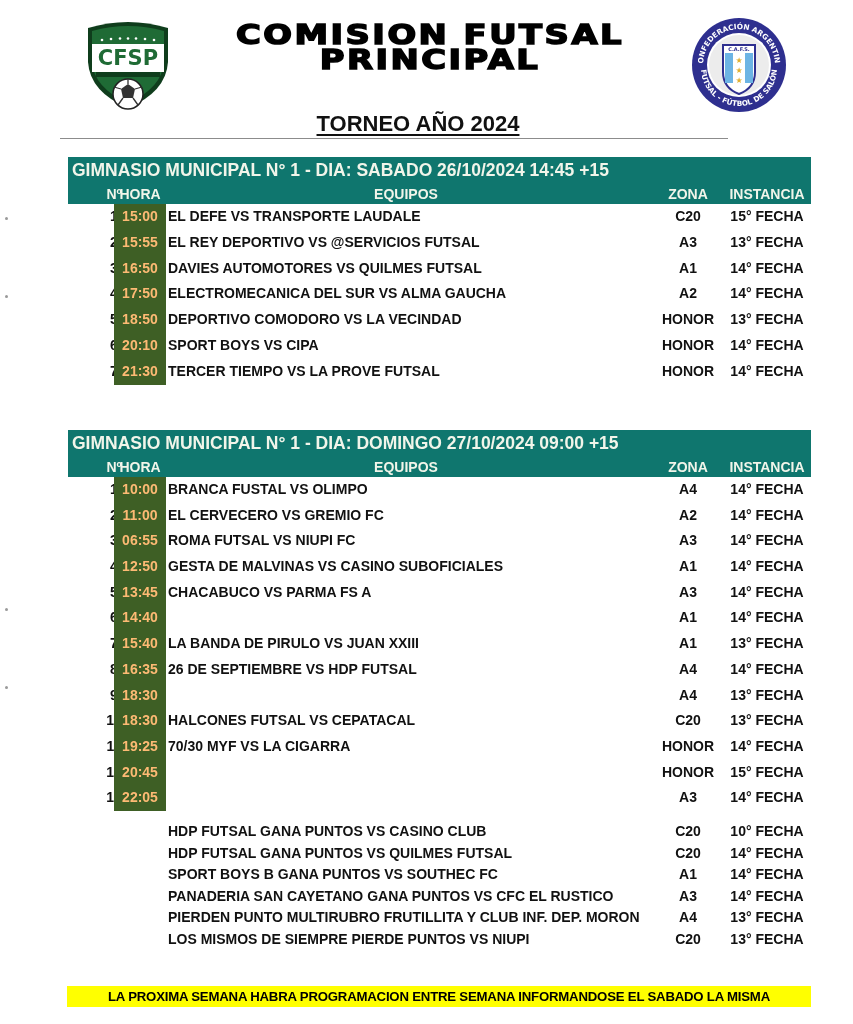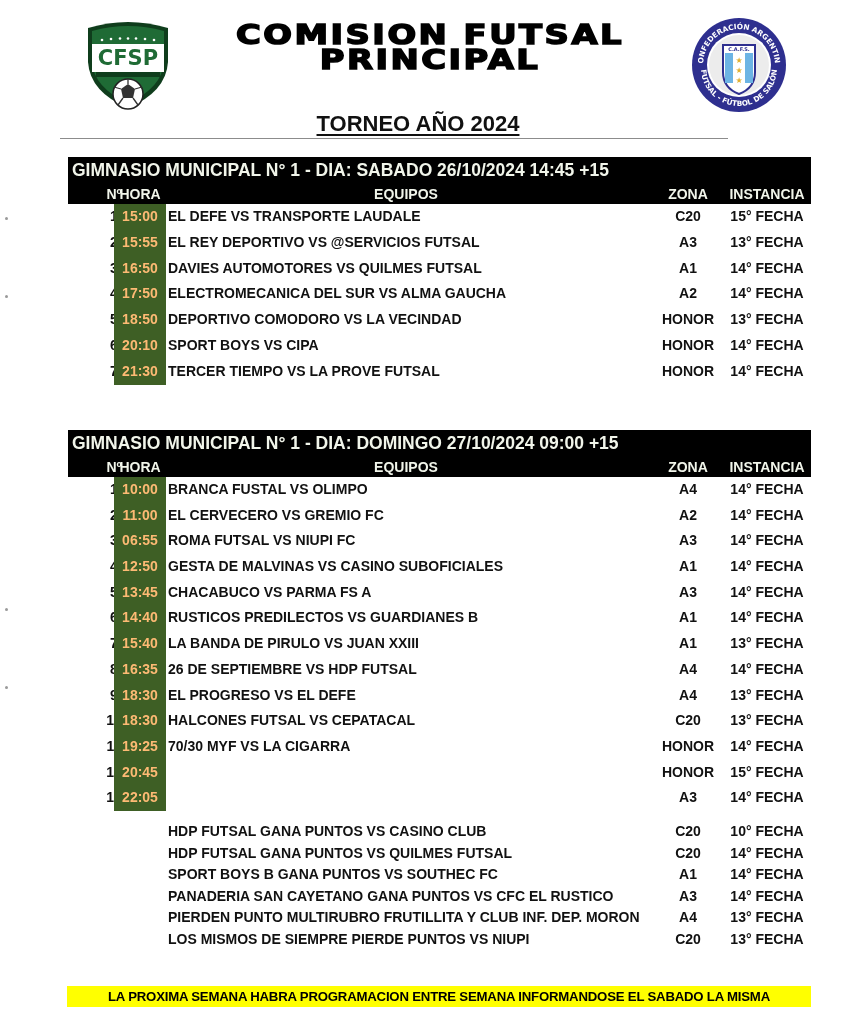--- a/index.html
+++ b/index.html
@@ -15,21 +15,21 @@
     line-height:25px; letter-spacing:2px; color:#000;
     transform:scaleX(1.25); transform-origin:center; }
   .main-title div { -webkit-text-stroke:1.5px #000; }
   .subtitle { left:248px; top:111px; width:340px; text-align:center;
     font-family:"Liberation Sans", sans-serif; font-weight:bold; font-size:22px;
     text-decoration:underline; text-underline-offset:3px; color:#111; }
   .hr { left:60px; top:138px; width:668px; height:1px; background:#8c8c8c; }
 
   
   .section { position:absolute; left:68px; width:743px; }
-  .band { background:#000000; color:#f1f5ea; }
+  .band { background:#0f766e; color:#f1f5ea; }
   .title-row { height:27px; line-height:27px; font-weight:bold; font-size:17.5px;
      padding-left:4px; white-space:nowrap; }
   .header-row { position:relative; height:20px; font-weight:bold; font-size:14px; line-height:20px; }
   .header-row span, .row span { position:absolute; top:0; }
   .c-num { left:0; width:44px; text-align:center;padding-left:24px; }
   .c-hora { left:46px; width:52px; text-align:center; }
   .c-eq-h { left:100px; width:476px; text-align:center; }
   .c-eq { left:100px; width:490px; text-align:left; white-space:nowrap; }
   .c-zona { left:584px; width:72px; text-align:center; }
   .c-inst { left:656px; width:86px; text-align:center; }
@@ -220,42 +220,40 @@
       <div class="row">
         <span class="c-num">5</span>
         <span class="c-hora">13:45</span>
         <span class="c-eq">CHACABUCO VS PARMA FS A</span>
         <span class="c-zona">A3</span>
         <span class="c-inst">14° FECHA</span>
       </div>
       <div class="row">
         <span class="c-num">6</span>
         <span class="c-hora">14:40</span>
-        <span class="c-eq">RUSTICOS PREDILECTOS VS GUARDIANES B</span>
         <span class="c-zona">A1</span>
         <span class="c-inst">14° FECHA</span>
       </div>
       <div class="row">
         <span class="c-num">7</span>
         <span class="c-hora">15:40</span>
         <span class="c-eq">LA BANDA DE PIRULO VS JUAN XXIII</span>
         <span class="c-zona">A1</span>
         <span class="c-inst">13° FECHA</span>
       </div>
       <div class="row">
         <span class="c-num">8</span>
         <span class="c-hora">16:35</span>
         <span class="c-eq">26 DE SEPTIEMBRE VS HDP FUTSAL</span>
         <span class="c-zona">A4</span>
         <span class="c-inst">14° FECHA</span>
       </div>
       <div class="row">
         <span class="c-num">9</span>
         <span class="c-hora">18:30</span>
-        <span class="c-eq">EL PROGRESO VS EL DEFE</span>
         <span class="c-zona">A4</span>
         <span class="c-inst">13° FECHA</span>
       </div>
       <div class="row">
         <span class="c-num">10</span>
         <span class="c-hora">18:30</span>
         <span class="c-eq">HALCONES FUTSAL VS CEPATACAL</span>
         <span class="c-zona">C20</span>
         <span class="c-inst">13° FECHA</span>
       </div>

